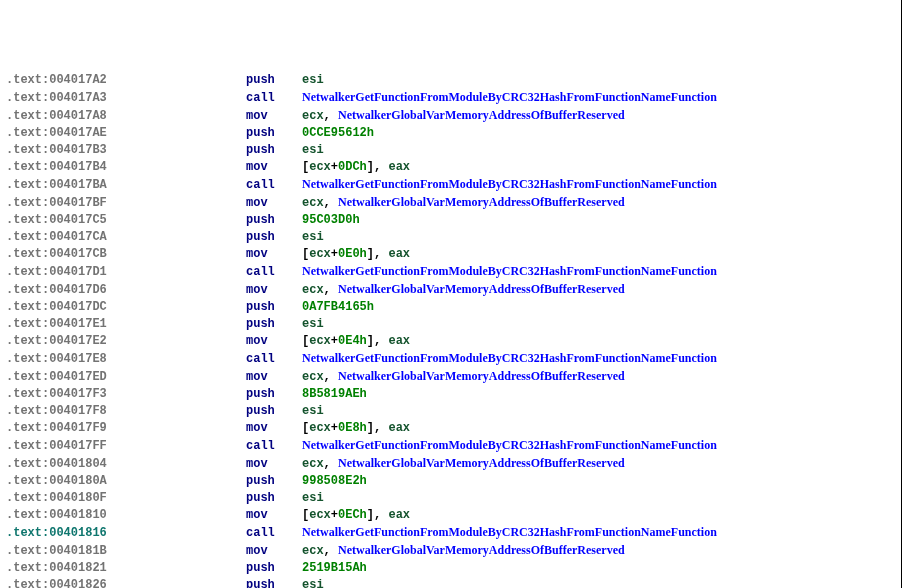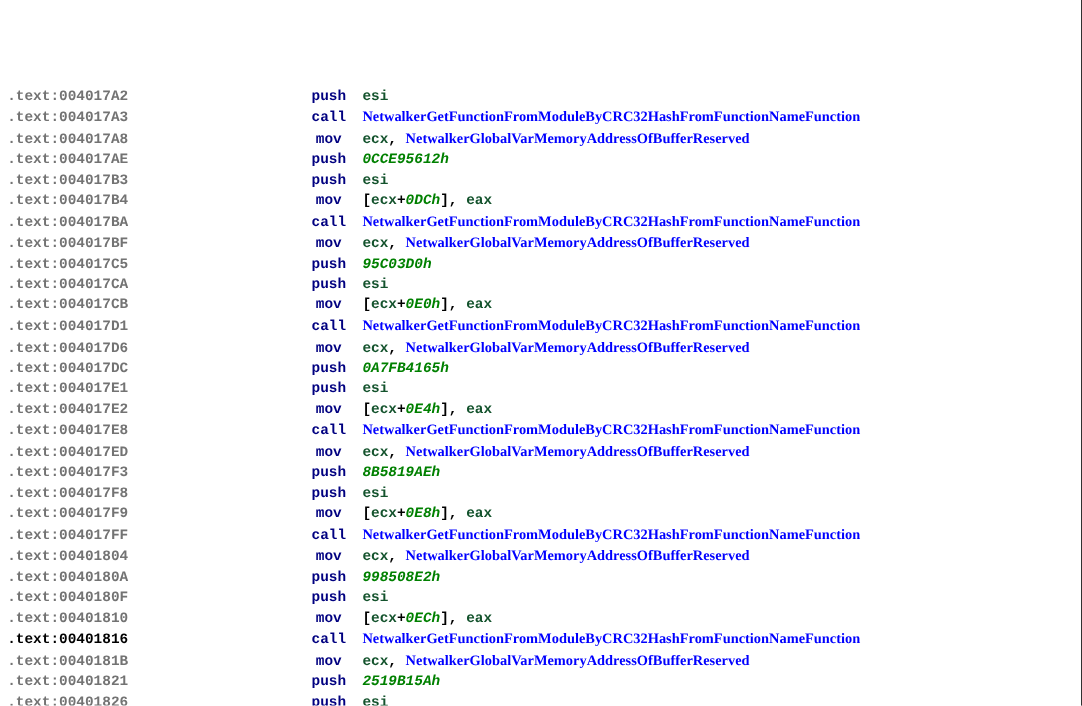--- a/index.html
+++ b/index.html
@@ -12,26 +12,26 @@
     white-space: pre;
     padding: 4px 0 0 4px;
     color: #000000;
     overflow: hidden;
     width: 902px;
     height: 588px;
     border-right: 1px solid #000;
   }
   .row { display: block; }
   .addr { color: #737373; display: inline-block; width: 242px; padding-left: 2px; }
-  .addr.sel { color: #000000; }
-  .mnem { color: #000080; display: inline-block; width: 56px; text-align: center; }
+  .addr.sel { color: #0f766e; }
+  .mnem { color: #000080; display: inline-block; width: 56px; }
   .op { display: inline; }
   .reg { color: #14532d; }
   .sym { color: #0000ff; font-family: Liberation Serif, serif; }
-  .num { color: #008000; font-style: italic; }
+  .num { color: #008000; }
   .plain { color: #000000; }
 </style>
 </head>
 <body>
 
 
 
 <div id="listing"><div class="row"><span class="addr">.text:004017A2</span><span class="mnem">push</span><span class="op"><span class="reg">esi</span></span></div><div class="row"><span class="addr">.text:004017A3</span><span class="mnem">call</span><span class="op"><span class="sym">NetwalkerGetFunctionFromModuleByCRC32HashFromFunctionNameFunction</span></span></div><div class="row"><span class="addr">.text:004017A8</span><span class="mnem">mov</span><span class="op"><span class="reg">ecx</span><span class="plain">, </span><span class="sym">NetwalkerGlobalVarMemoryAddressOfBufferReserved</span></span></div><div class="row"><span class="addr">.text:004017AE</span><span class="mnem">push</span><span class="op"><span class="num">0CCE95612h</span></span></div><div class="row"><span class="addr">.text:004017B3</span><span class="mnem">push</span><span class="op"><span class="reg">esi</span></span></div><div class="row"><span class="addr">.text:004017B4</span><span class="mnem">mov</span><span class="op"><span class="plain">[</span><span class="reg">ecx</span><span class="plain">+</span><span class="num">0DCh</span><span class="plain">], </span><span class="reg">eax</span></span></div><div class="row"><span class="addr">.text:004017BA</span><span class="mnem">call</span><span class="op"><span class="sym">NetwalkerGetFunctionFromModuleByCRC32HashFromFunctionNameFunction</span></span></div><div class="row"><span class="addr">.text:004017BF</span><span class="mnem">mov</span><span class="op"><span class="reg">ecx</span><span class="plain">, </span><span class="sym">NetwalkerGlobalVarMemoryAddressOfBufferReserved</span></span></div><div class="row"><span class="addr">.text:004017C5</span><span class="mnem">push</span><span class="op"><span class="num">95C03D0h</span></span></div><div class="row"><span class="addr">.text:004017CA</span><span class="mnem">push</span><span class="op"><span class="reg">esi</span></span></div><div class="row"><span class="addr">.text:004017CB</span><span class="mnem">mov</span><span class="op"><span class="plain">[</span><span class="reg">ecx</span><span class="plain">+</span><span class="num">0E0h</span><span class="plain">], </span><span class="reg">eax</span></span></div><div class="row"><span class="addr">.text:004017D1</span><span class="mnem">call</span><span class="op"><span class="sym">NetwalkerGetFunctionFromModuleByCRC32HashFromFunctionNameFunction</span></span></div><div class="row"><span class="addr">.text:004017D6</span><span class="mnem">mov</span><span class="op"><span class="reg">ecx</span><span class="plain">, </span><span class="sym">NetwalkerGlobalVarMemoryAddressOfBufferReserved</span></span></div><div class="row"><span class="addr">.text:004017DC</span><span class="mnem">push</span><span class="op"><span class="num">0A7FB4165h</span></span></div><div class="row"><span class="addr">.text:004017E1</span><span class="mnem">push</span><span class="op"><span class="reg">esi</span></span></div><div class="row"><span class="addr">.text:004017E2</span><span class="mnem">mov</span><span class="op"><span class="plain">[</span><span class="reg">ecx</span><span class="plain">+</span><span class="num">0E4h</span><span class="plain">], </span><span class="reg">eax</span></span></div><div class="row"><span class="addr">.text:004017E8</span><span class="mnem">call</span><span class="op"><span class="sym">NetwalkerGetFunctionFromModuleByCRC32HashFromFunctionNameFunction</span></span></div><div class="row"><span class="addr">.text:004017ED</span><span class="mnem">mov</span><span class="op"><span class="reg">ecx</span><span class="plain">, </span><span class="sym">NetwalkerGlobalVarMemoryAddressOfBufferReserved</span></span></div><div class="row"><span class="addr">.text:004017F3</span><span class="mnem">push</span><span class="op"><span class="num">8B5819AEh</span></span></div><div class="row"><span class="addr">.text:004017F8</span><span class="mnem">push</span><span class="op"><span class="reg">esi</span></span></div><div class="row"><span class="addr">.text:004017F9</span><span class="mnem">mov</span><span class="op"><span class="plain">[</span><span class="reg">ecx</span><span class="plain">+</span><span class="num">0E8h</span><span class="plain">], </span><span class="reg">eax</span></span></div><div class="row"><span class="addr">.text:004017FF</span><span class="mnem">call</span><span class="op"><span class="sym">NetwalkerGetFunctionFromModuleByCRC32HashFromFunctionNameFunction</span></span></div><div class="row"><span class="addr">.text:00401804</span><span class="mnem">mov</span><span class="op"><span class="reg">ecx</span><span class="plain">, </span><span class="sym">NetwalkerGlobalVarMemoryAddressOfBufferReserved</span></span></div><div class="row"><span class="addr">.text:0040180A</span><span class="mnem">push</span><span class="op"><span class="num">998508E2h</span></span></div><div class="row"><span class="addr">.text:0040180F</span><span class="mnem">push</span><span class="op"><span class="reg">esi</span></span></div><div class="row"><span class="addr">.text:00401810</span><span class="mnem">mov</span><span class="op"><span class="plain">[</span><span class="reg">ecx</span><span class="plain">+</span><span class="num">0ECh</span><span class="plain">], </span><span class="reg">eax</span></span></div><div class="row"><span class="addr sel">.text:00401816</span><span class="mnem">call</span><span class="op"><span class="sym">NetwalkerGetFunctionFromModuleByCRC32HashFromFunctionNameFunction</span></span></div><div class="row"><span class="addr">.text:0040181B</span><span class="mnem">mov</span><span class="op"><span class="reg">ecx</span><span class="plain">, </span><span class="sym">NetwalkerGlobalVarMemoryAddressOfBufferReserved</span></span></div><div class="row"><span class="addr">.text:00401821</span><span class="mnem">push</span><span class="op"><span class="num">2519B15Ah</span></span></div><div class="row"><span class="addr">.text:00401826</span><span class="mnem">push</span><span class="op"><span class="reg">esi</span></span></div><div class="row"><span class="addr">.text:00401827</span><span class="mnem">mov</span><span class="op"><span class="plain">[</span><span class="reg">ecx</span><span class="plain">+</span><span class="num">0F0h</span><span class="plain">], </span><span class="reg">eax</span></span></div></div>
 
 

